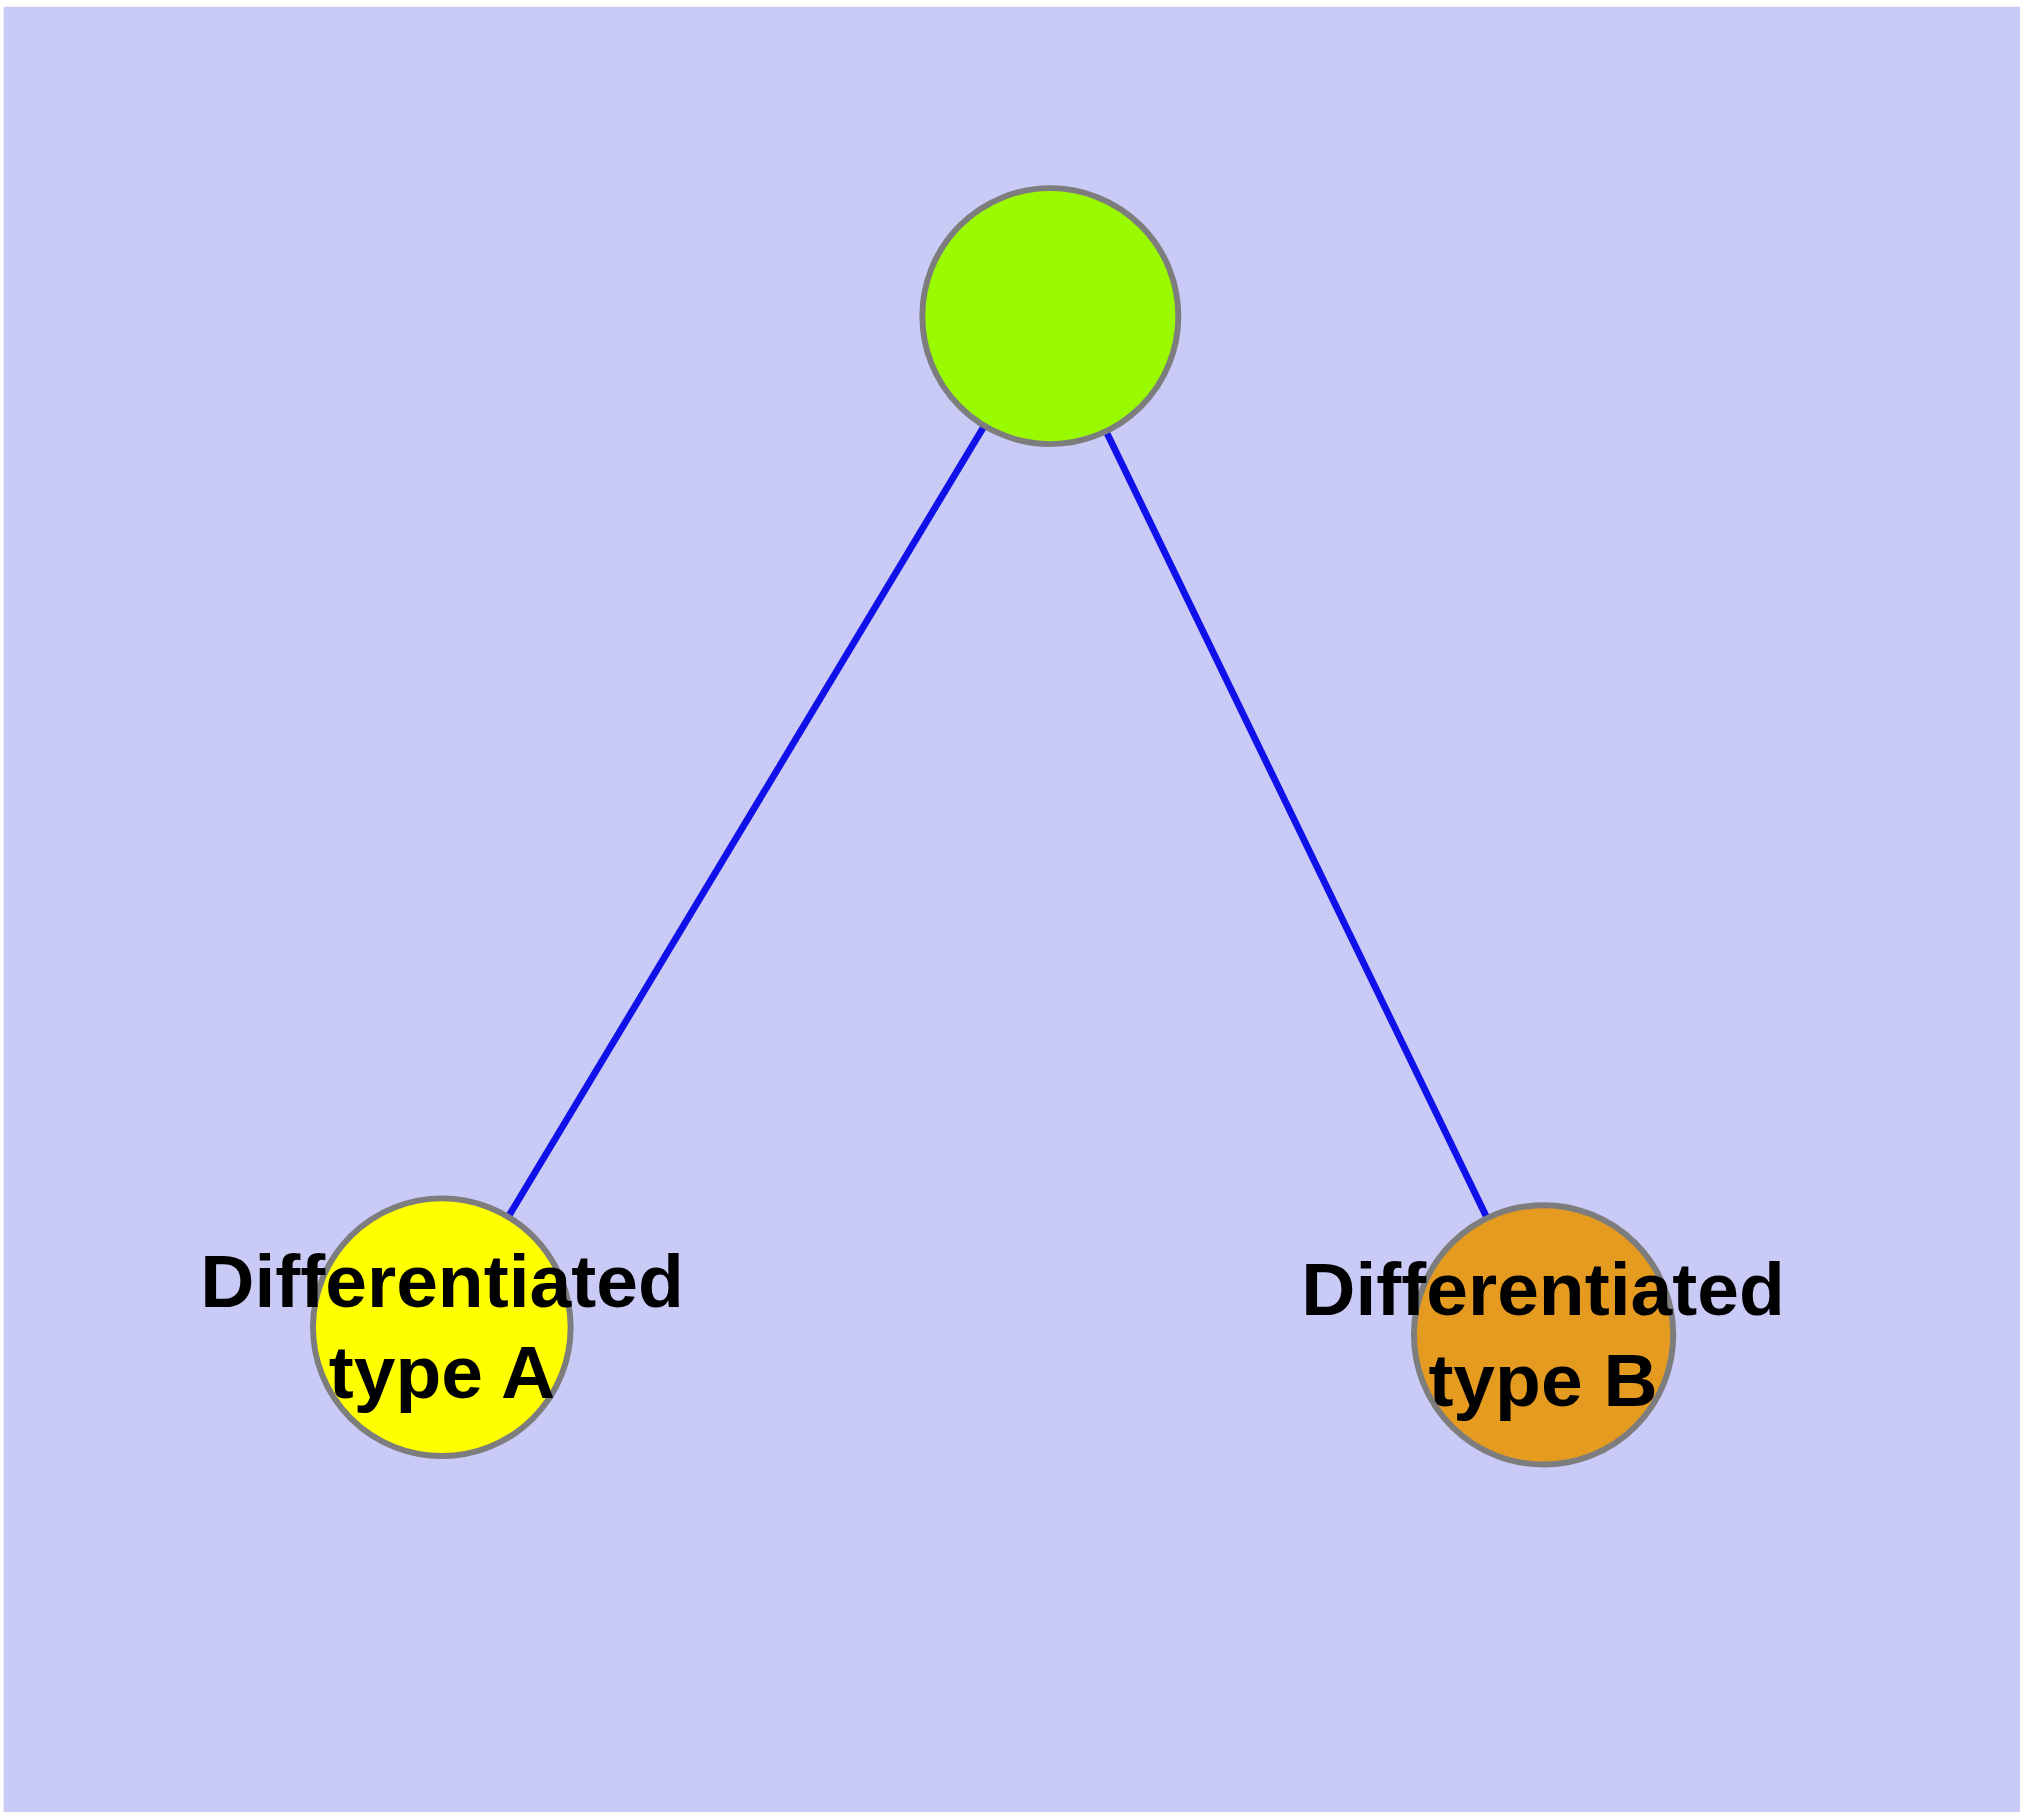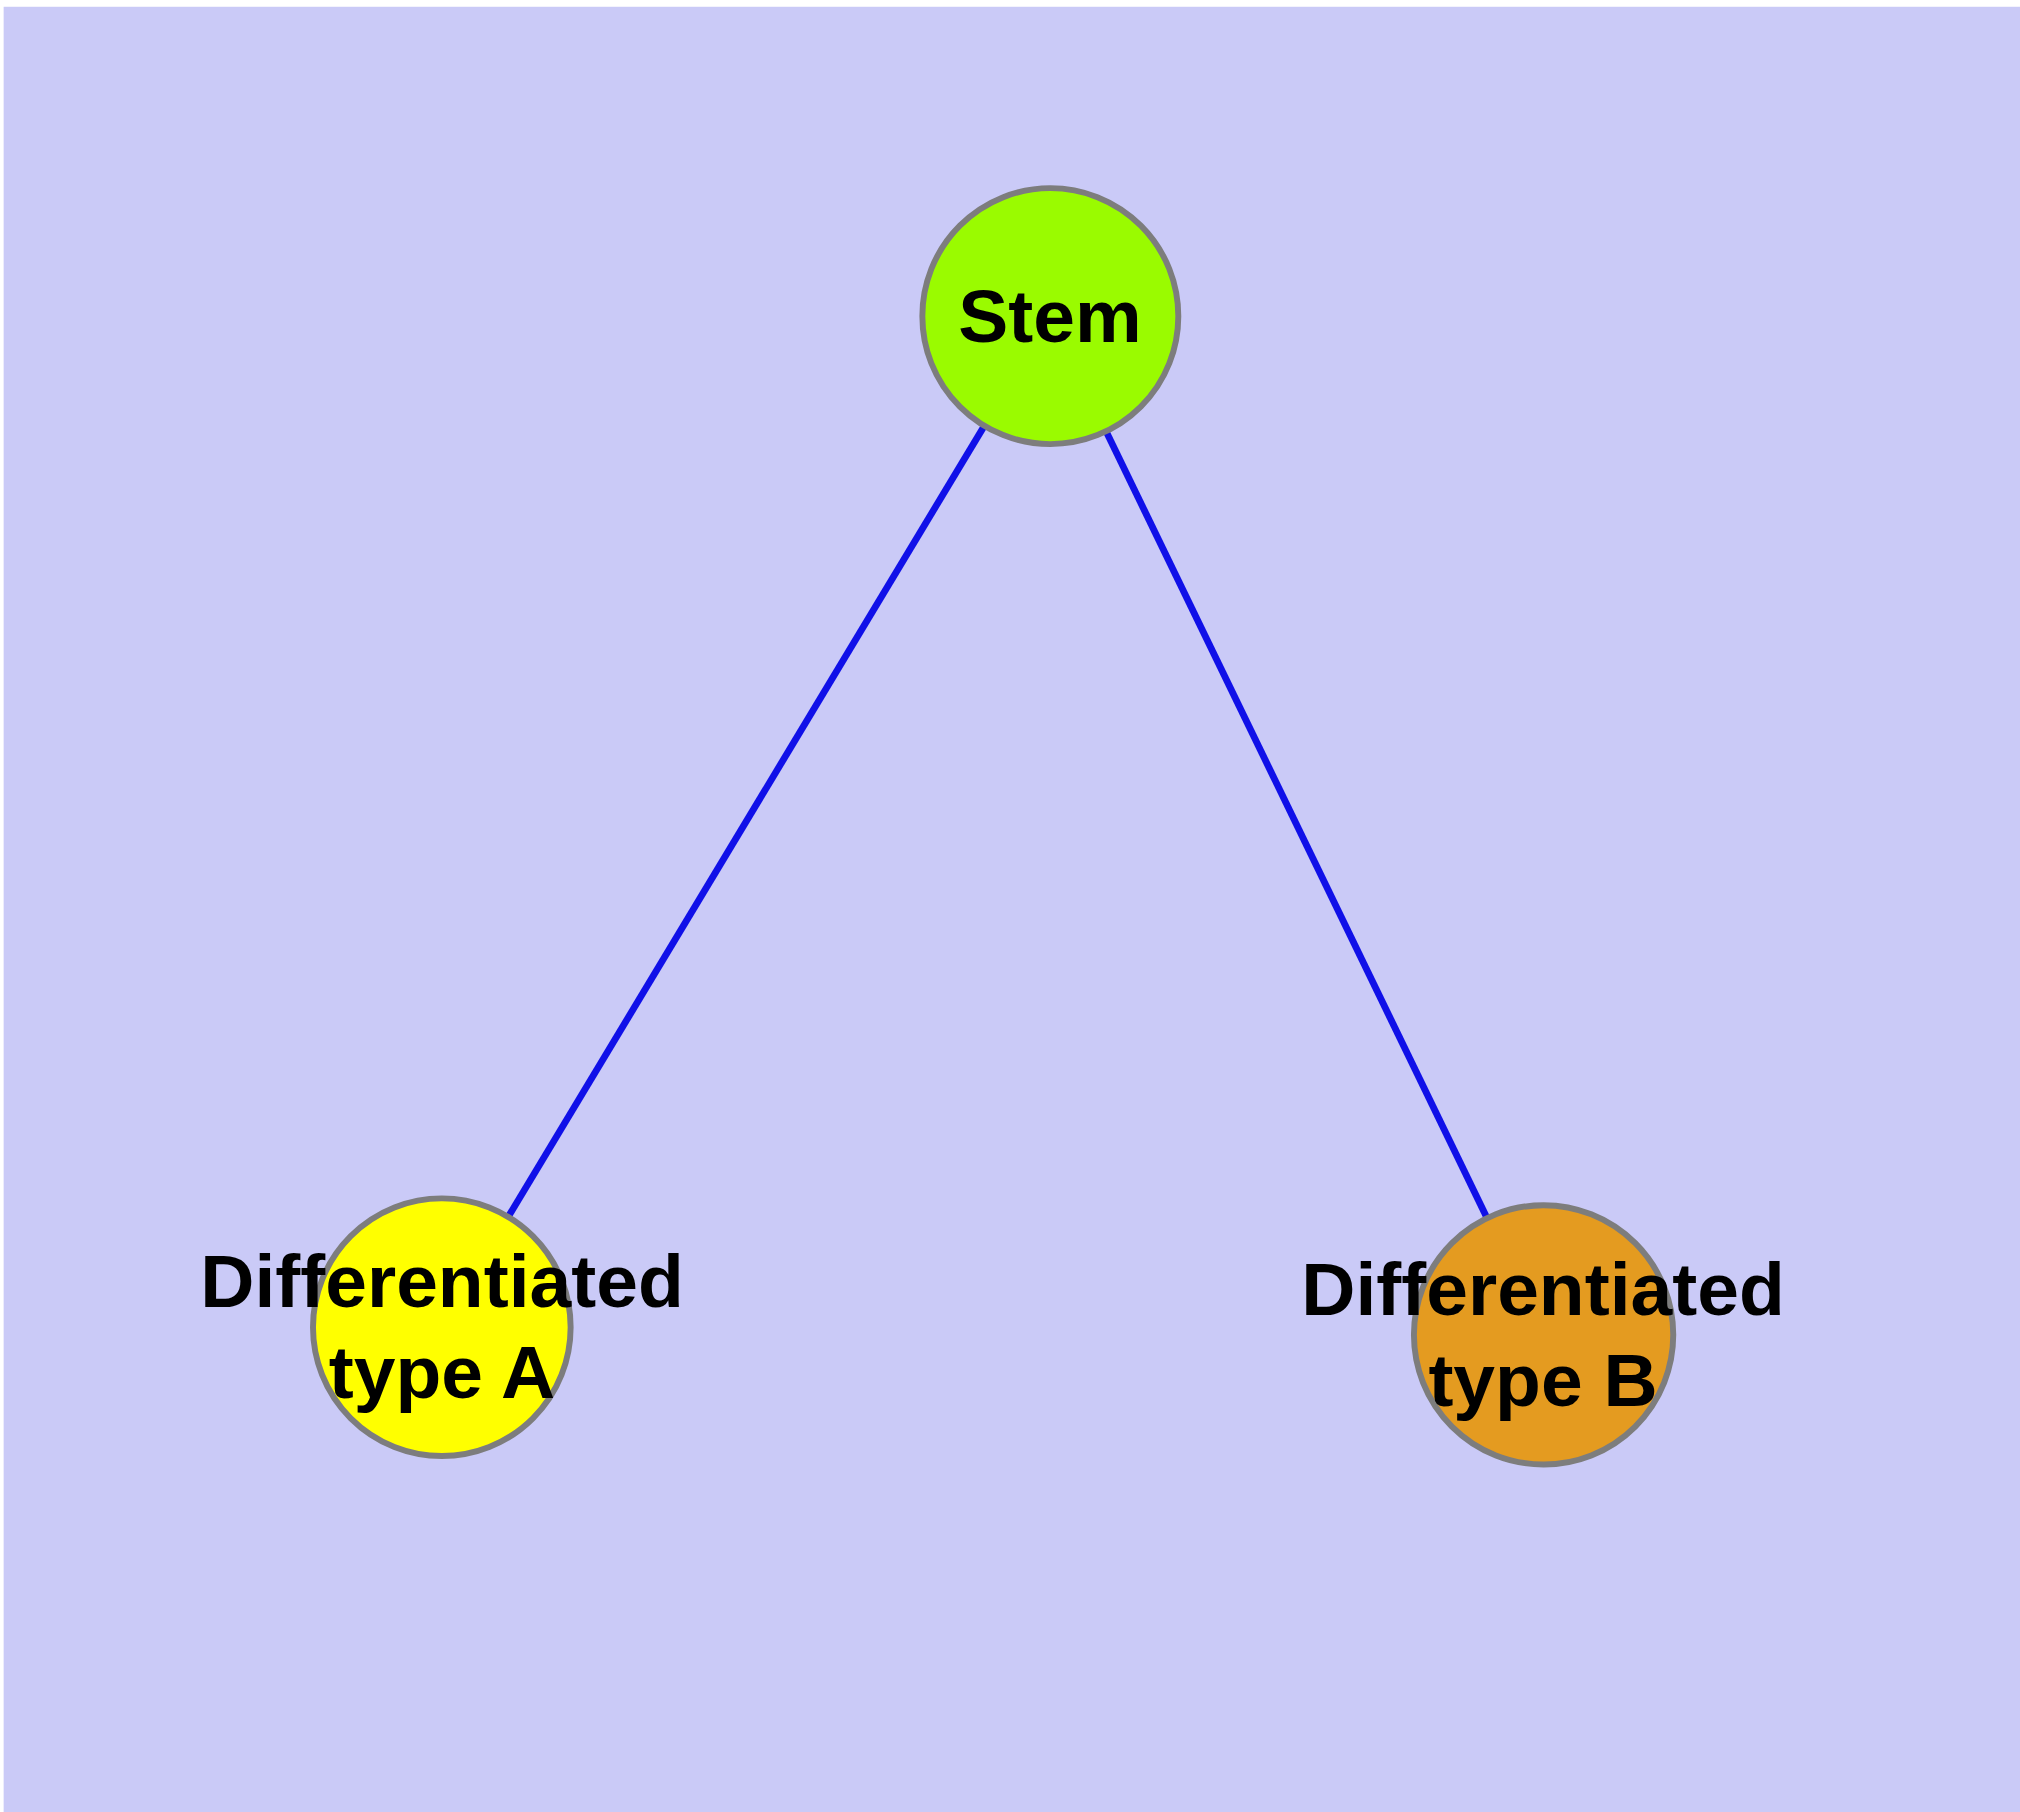--- a/index.html
+++ b/index.html
@@ -39,19 +39,18 @@
 <div class="stage">
   <svg id="graph-svg" width="2021" height="1812" viewBox="0 0 2384 2138">
     <rect id="plot-bg" x="4" y="8" width="2380" height="2130" fill="#CACAF7"></rect>
     <line x1="1239" y1="373" x2="521" y2="1566" stroke="#1010E8" stroke-width="8"></line>
     <line x1="1239" y1="373" x2="1821" y2="1575" stroke="#1010E8" stroke-width="8"></line>
     <circle cx="1239" cy="373" r="151" fill="#9AFB00" stroke="#7D7D7D" stroke-width="7"></circle>
     <circle cx="521" cy="1566" r="152" fill="#FFFF00" stroke="#7D7D7D" stroke-width="7"></circle>
     <circle cx="1821" cy="1575" r="153" fill="#E49B20" stroke="#7D7D7D" stroke-width="7"></circle>
   </svg>
 
-  <div class="node-label" style="left: 1050px; top: 316px;">Stem</div>
   <div class="node-label" style="left: 442px; top: 1327px;">Differentiated
 type A</div>
   <div class="node-label" style="left: 1543px; top: 1335px;">Differentiated
 type B</div>
 </div>
 
 
 </body></html>

